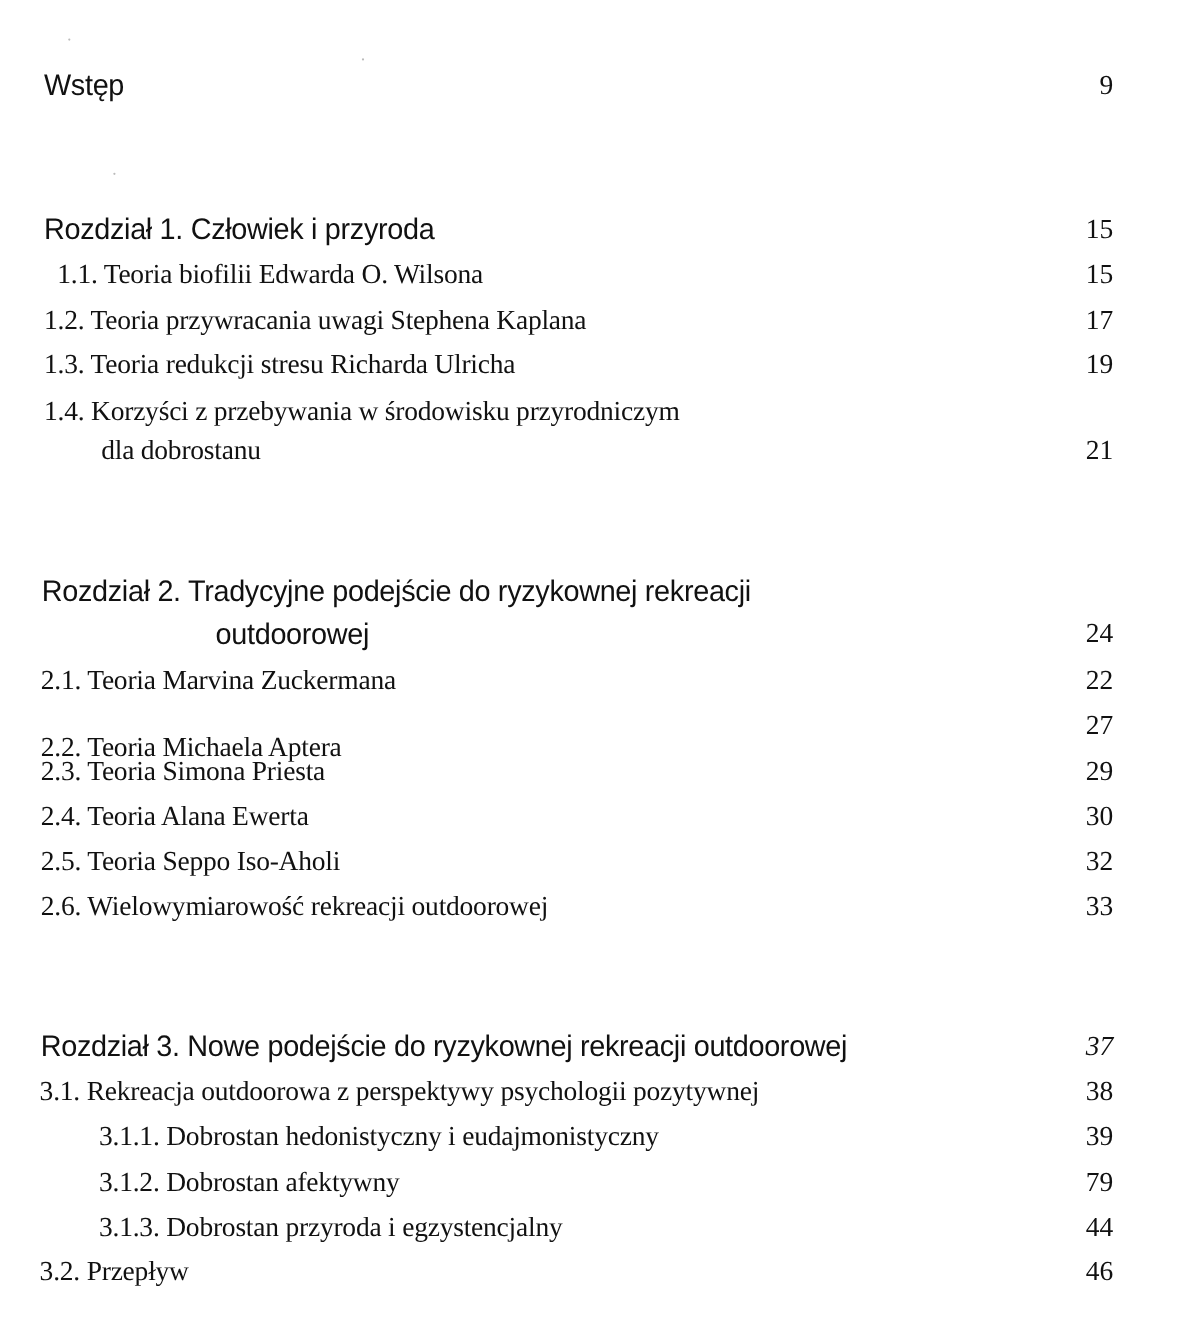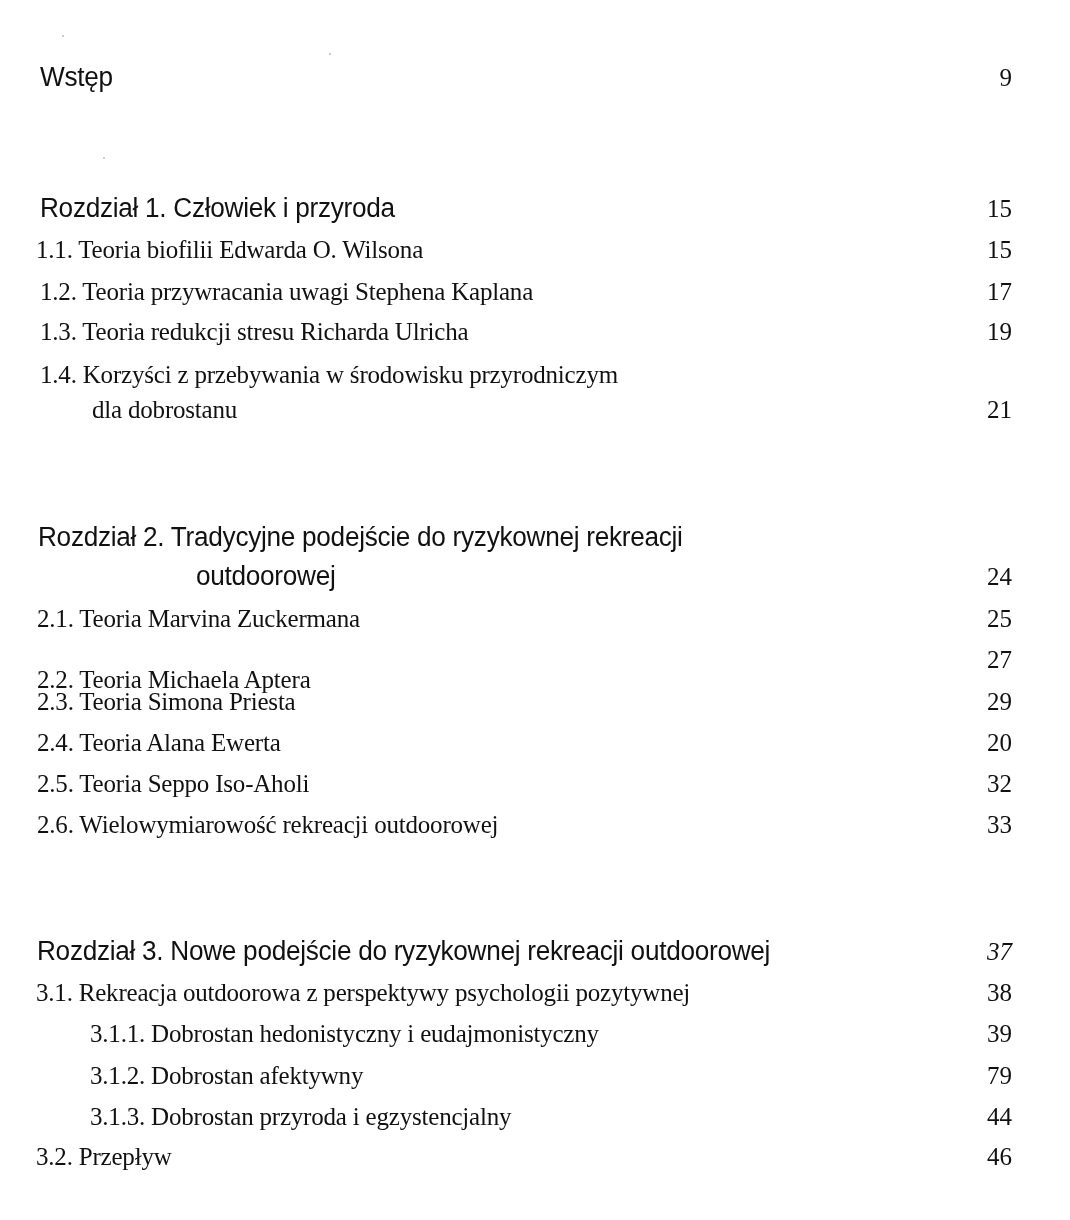--- a/index.html
+++ b/index.html
@@ -63,21 +63,21 @@
   <div class="row" style="top:62px;">
     <span class="title sans" style="left:40px;">Wstęp</span>
     <span class="page" style="top:2px;">9</span>
   </div>
 
   <div class="row" style="top:193px;">
     <span class="title sans" style="left:40px;">Rozdział 1. Człowiek i przyroda</span>
     <span class="page" style="top:2px;">15</span>
   </div>
   <div class="row" style="top:236px;">
-    <span class="title serif" style="left:36px;">1.1. Teoria biofilii Edwarda O. Wilsona</span>
+    <span class="title serif" style="left:52px;">1.1. Teoria biofilii Edwarda O. Wilsona</span>
     <span class="page">15</span>
   </div>
   <div class="row" style="top:278px;">
     <span class="title serif" style="left:40px;">1.2. Teoria przywracania uwagi Stephena Kaplana</span>
     <span class="page">17</span>
   </div>
   <div class="row" style="top:318px;">
     <span class="title serif" style="left:40px;text-align:right;">1.3. Teoria redukcji stresu Richarda Ulricha</span>
     <span class="page">19</span>
   </div>
@@ -91,33 +91,33 @@
 
   <div class="row" style="top:522px;">
     <span class="title sans" style="left:38px;">Rozdział 2. Tradycyjne podejście do ryzykownej rekreacji</span>
   </div>
   <div class="row" style="top:561px;">
     <span class="title sans" style="left:196px;">outdoorowej</span>
     <span class="page" style="top:2px;">24</span>
   </div>
   <div class="row" style="top:605px;">
     <span class="title serif" style="left:37px;">2.1. Teoria Marvina Zuckermana</span>
-    <span class="page">25</span>
+    <span class="page">22</span>
   </div>
   <div class="row" style="top:646px;">
     <span class="title serif" style="left:37px;margin-top:20px;">2.2. Teoria Michaela Aptera</span>
     <span class="page">27</span>
   </div>
   <div class="row" style="top:688px;">
     <span class="title serif" style="left:37px;">2.3. Teoria Simona Priesta</span>
     <span class="page">29</span>
   </div>
   <div class="row" style="top:729px;">
     <span class="title serif" style="left:37px;">2.4. Teoria Alana Ewerta</span>
-    <span class="page">20</span>
+    <span class="page">30</span>
   </div>
   <div class="row" style="top:770px;">
     <span class="title serif" style="left:37px;">2.5. Teoria Seppo Iso-Aholi</span>
     <span class="page">32</span>
   </div>
   <div class="row" style="top:811px;">
     <span class="title serif" style="left:37px;">2.6. Wielowymiarowość rekreacji outdoorowej</span>
     <span class="page">33</span>
   </div>
 

